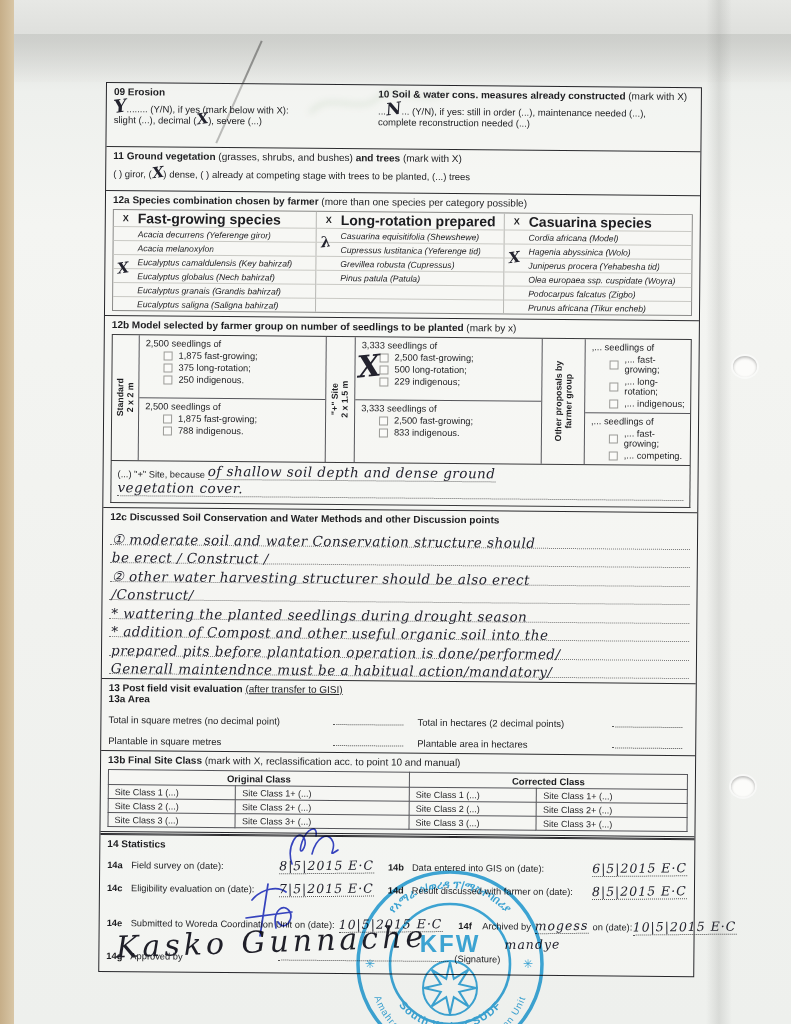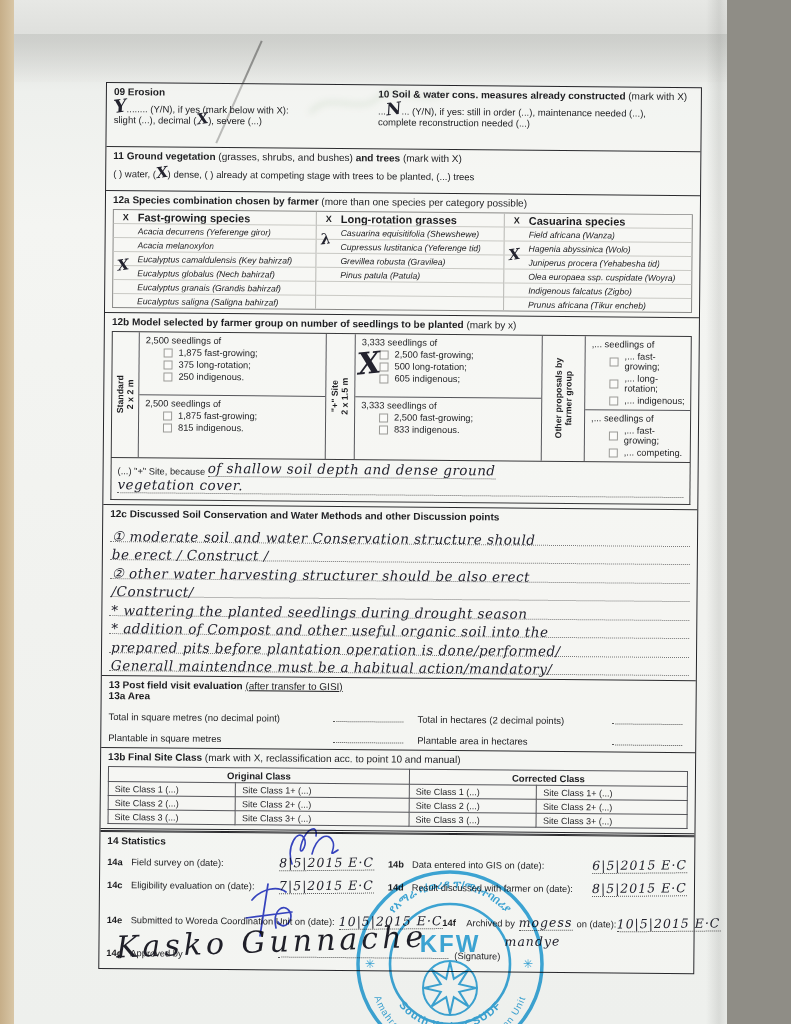--- a/index.html
+++ b/index.html
@@ -1,16 +1,16 @@
 <!DOCTYPE html>
 <html><head>
 <meta charset="utf-8">
 <style>
   html,body { margin:0; padding:0; background:#8f8d86; }
-  .page { position:relative; width:727px; height:1024px; overflow:hidden;
+  .page { position:relative; width:791px; height:1024px; overflow:hidden;
           font-family:"Liberation Sans", sans-serif; color:#1d1d20;
           background:linear-gradient(180deg,#e7e8e5 0%,#dddedb 4%,#eef0ed 9%,#f4f5f2 22%,#f1f2ef 60%,#eef0ed 100%); }
   .edge-strip { position:absolute; left:0; top:0; width:14px; height:100%;
           background:linear-gradient(90deg,#c6ae88,#d8c6a6); }
   .scan-band { position:absolute; left:14px; top:34px; width:777px; height:48px;
           background:linear-gradient(180deg,rgba(190,192,188,.55),rgba(225,226,222,.15)); }
   .scan-streak { position:absolute; left:706px; top:0; width:26px; height:100%;
           background:linear-gradient(90deg,rgba(0,0,0,0),rgba(120,122,118,.18),rgba(0,0,0,0)); }
   .fold-line { position:absolute; left:238px; top:36px; width:2px; height:112px;
           background:rgba(90,90,88,.6); transform:rotate(24deg); }
@@ -42,21 +42,21 @@
   .ynline { margin-top:6px; font-size:9.5px; }
 
   
   .sp-table { display:flex; border:1px solid #8a8a88; margin-top:4px; background:rgba(246,246,243,.6); }
   .sp-group { display:flex; flex-direction:column; border-left:1px solid #b7b7b3; flex:1; }
   .sp-group:first-child { border-left:none; }
   .sp-row { display:flex; align-items:center; border-top:1px solid #c9c9c4; min-height:13px; }
   .sp-row:first-child { border-top:none; }
   .sp-x { width:24px; text-align:center; font-size:9px; flex:0 0 24px; position:relative; }
   .sp-name { font-size:8.6px; font-style:italic; white-space:nowrap; overflow:hidden; }
-  .sp-head .sp-name { font-style:normal; font-weight:bold; font-size:11px; }
+  .sp-head .sp-name { font-style:normal; font-weight:bold; font-size:14px; }
   .sp-mark { position:absolute; left:4px; top:-8px; }
 
   
   .mod-table { display:flex; border:1.4px solid #3a3a3c; margin-top:4px; background:rgba(246,246,243,.6); }
   .vcell { display:flex; align-items:center; justify-content:center; border-right:1px solid #55555a; }
   .vtxt { transform:rotate(-90deg); white-space:nowrap; font-weight:bold; font-size:8.8px;
           text-align:center; line-height:1.15; }
   .mod-col { display:flex; flex-direction:column; border-right:1px solid #55555a; }
   .mod-col:last-child { border-right:none; }
   .mod-cell { padding:3px 4px 4px 6px; font-size:9.3px; position:relative; flex:1; }
@@ -128,21 +128,21 @@
         </div>
         <div class="r9">complete reconstruction needed (...)</div>
       </div>
     </div>
 
     <div class="sec" style="min-height:36px;">
       <div class="t">
         <span class="b">11 Ground vegetation </span><span>(grasses, shrubs, and bushes) </span><span class="b">and trees </span><span>(mark with X)</span>
       </div>
       <div class="r9" style="margin-top:7px;">
-        <span>(  ) water, (</span><span class="hw hw-mark">X</span><span>) dense, (  ) already at competing stage with trees to be planted, (...) trees</span>
+        <span>(  ) giror, (</span><span class="hw hw-mark">X</span><span>) dense, (  ) already at competing stage with trees to be planted, (...) trees</span>
       </div>
     </div>
 
     <div class="sec">
       <div class="t"><span class="b">12a Species combination chosen by farmer </span><span>(more than one species per category possible)</span></div>
       <div class="sp-table">
 
         <div class="sp-group" style="flex:1.08">
           <div class="sp-row sp-head">
               <span class="sp-x b">X</span>
@@ -172,70 +172,70 @@
             </div>
           <div class="sp-row">
               <span class="sp-x"></span>
               <span class="sp-name">Eucalyptus saligna (Saligna bahirzaf)</span>
             </div>
         </div>
 
         <div class="sp-group">
           <div class="sp-row sp-head">
               <span class="sp-x b">X</span>
-              <span class="sp-name">Long-rotation grasses</span>
+              <span class="sp-name">Long-rotation prepared</span>
             </div>
           <div class="sp-row">
               <span class="sp-x"></span>
               <span class="sp-name">Casuarina equisitifolia (Shewshewe)</span>
             </div>
           <div class="sp-row">
               <span class="sp-x">
                 <span class="hw hw-mark sp-mark">λ</span>
               </span>
               <span class="sp-name">Cupressus lustitanica (Yeferenge tid)</span>
             </div>
           <div class="sp-row">
               <span class="sp-x"></span>
-              <span class="sp-name">Grevillea robusta (Gravilea)</span>
+              <span class="sp-name">Grevillea robusta (Cupressus)</span>
             </div>
           <div class="sp-row">
               <span class="sp-x"></span>
               <span class="sp-name">Pinus patula (Patula)</span>
             </div>
           <div class="sp-row" style="flex:1"></div>
           <div class="sp-row" style="flex:1"></div>
         </div>
 
         <div class="sp-group">
           <div class="sp-row sp-head">
               <span class="sp-x b">X</span>
               <span class="sp-name">Casuarina species</span>
             </div>
           <div class="sp-row">
               <span class="sp-x"></span>
-              <span class="sp-name">Field africana (Wanza)</span>
+              <span class="sp-name">Cordia africana (Model)</span>
             </div>
           <div class="sp-row">
               <span class="sp-x"></span>
               <span class="sp-name">Hagenia abyssinica (Wolo)</span>
             </div>
           <div class="sp-row">
               <span class="sp-x">
                 <span class="hw hw-mark sp-mark">X</span>
               </span>
               <span class="sp-name">Juniperus procera (Yehabesha tid)</span>
             </div>
           <div class="sp-row">
               <span class="sp-x"></span>
               <span class="sp-name">Olea europaea ssp. cuspidate (Woyra)</span>
             </div>
           <div class="sp-row">
               <span class="sp-x"></span>
-              <span class="sp-name">Indigenous falcatus (Zigbo)</span>
+              <span class="sp-name">Podocarpus falcatus (Zigbo)</span>
             </div>
           <div class="sp-row">
               <span class="sp-x"></span>
               <span class="sp-name">Prunus africana (Tikur encheb)</span>
             </div>
         </div>
       </div>
     </div>
 
     <div class="sec">
@@ -265,21 +265,21 @@
               </div>
           </div>
           <div class="mod-cell">
             <div>2,500 seedlings of</div>
             <div class="opt">
                 <span class="cb"></span>
                 <span>1,875 fast-growing;</span>
               </div>
             <div class="opt">
                 <span class="cb"></span>
-                <span>815 indigenous.</span>
+                <span>788 indigenous.</span>
               </div>
           </div>
         </div>
 
         <div class="vcell" style="width:28px;">
           <div class="vtxt">
               <div>"+" Site</div>
               <div>2 x 1.5 m</div>
             </div>
         </div>
@@ -290,21 +290,21 @@
             <div class="opt">
                 <span class="cb"></span>
                 <span>2,500 fast-growing;</span>
               </div>
             <div class="opt">
                 <span class="cb"></span>
                 <span>500 long-rotation;</span>
               </div>
             <div class="opt">
                 <span class="cb"></span>
-                <span>605 indigenous;</span>
+                <span>229 indigenous;</span>
               </div>
           </div>
           <div class="mod-cell">
             <div>3,333 seedlings of</div>
             <div class="opt">
                 <span class="cb"></span>
                 <span>2,500 fast-growing;</span>
               </div>
             <div class="opt">
                 <span class="cb"></span>
@@ -453,21 +453,21 @@
         <span class="st-no" style="margin-left:14px;">14d</span>
         <span style="width:170px;">Result discussed with farmer on (date):</span>
         <span class="gap"></span>
         <span class="hw hw-date">8|5|2015 E·C</span>
       </div>
 
       <div class="st-row">
         <span class="st-no">14e</span>
         <span>Submitted to Woreda Coordination Unit on (date):</span>
         <span class="hw hw-date" style="margin-left:4px;">10|5|2015 E·C</span>
-        <span class="st-no" style="margin-left:0;">14f</span>
+        <span class="st-no" style="margin-left:16px;">14f</span>
         <span>Archived by</span>
         <span class="hw hw-date" style="margin:12px 4px;">mogess</span>
         <span>on (date):</span>
         <span class="gap"></span>
         <span class="hw hw-date">10|5|2015 E·C</span>
       </div>
 
       <div class="st-row" style="position:relative;">
         <span class="st-no">14g</span>
         <span style="width:148px;">Approved by</span>

